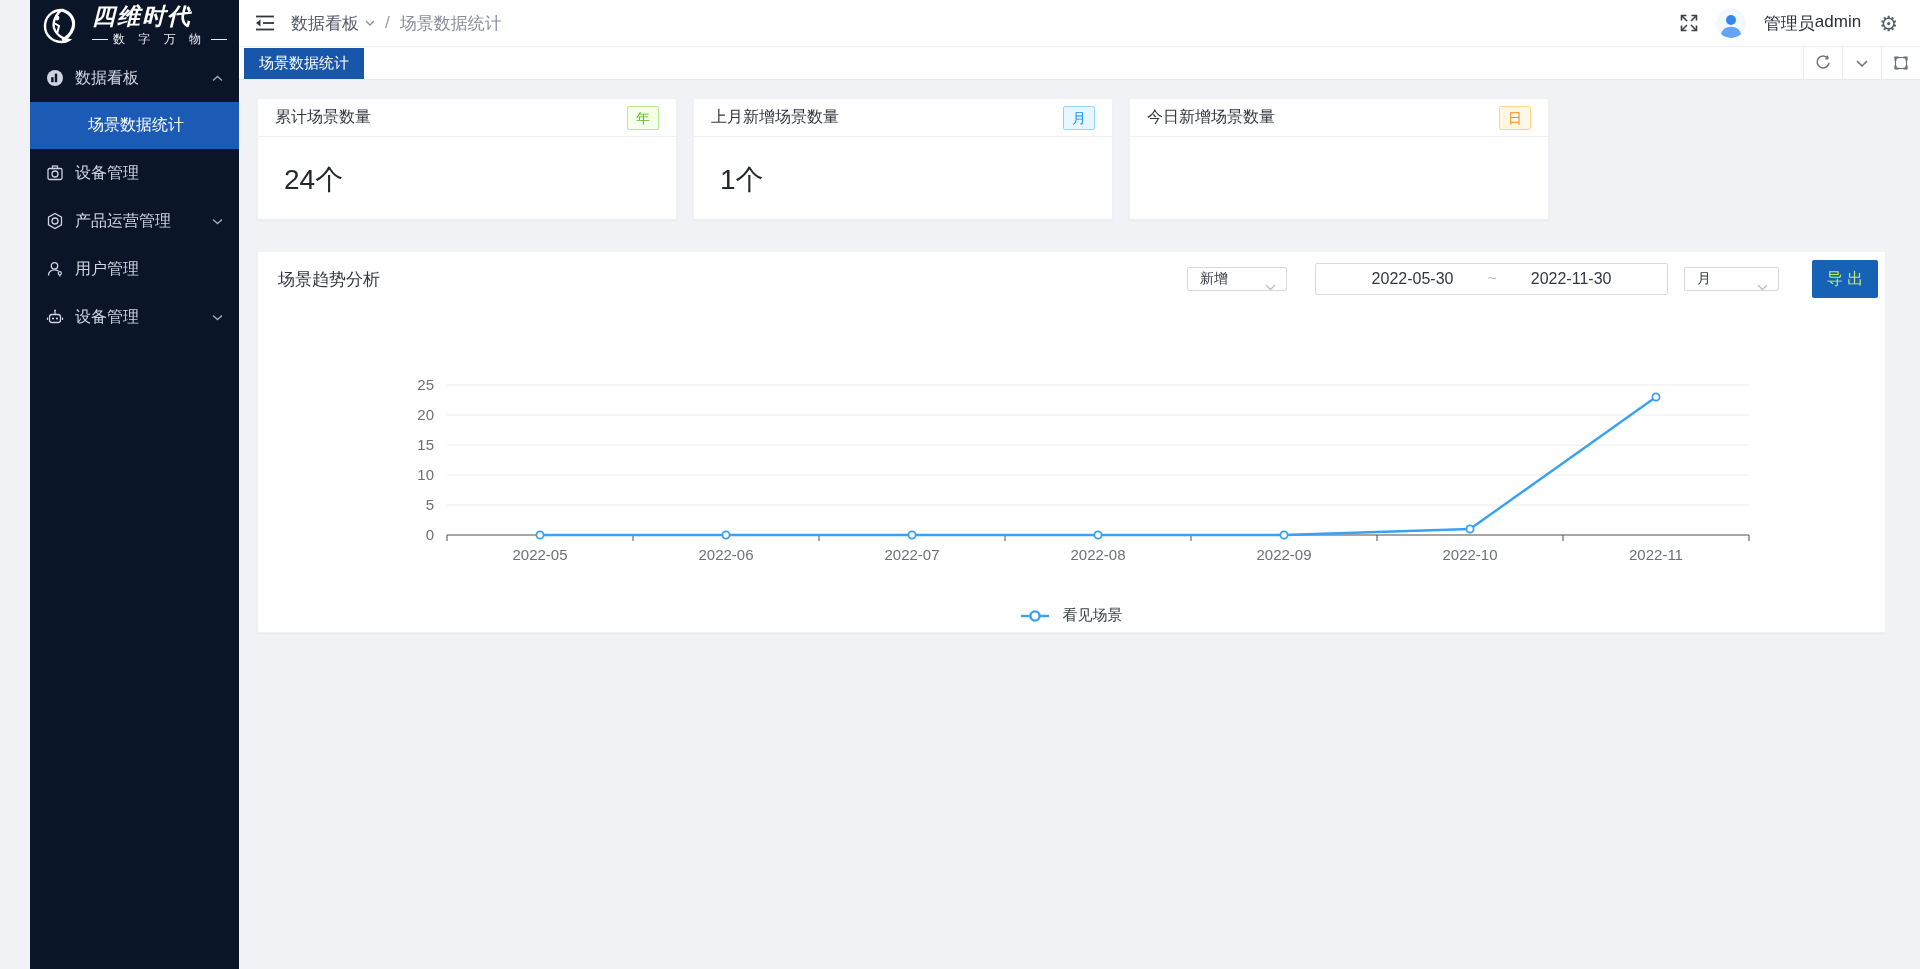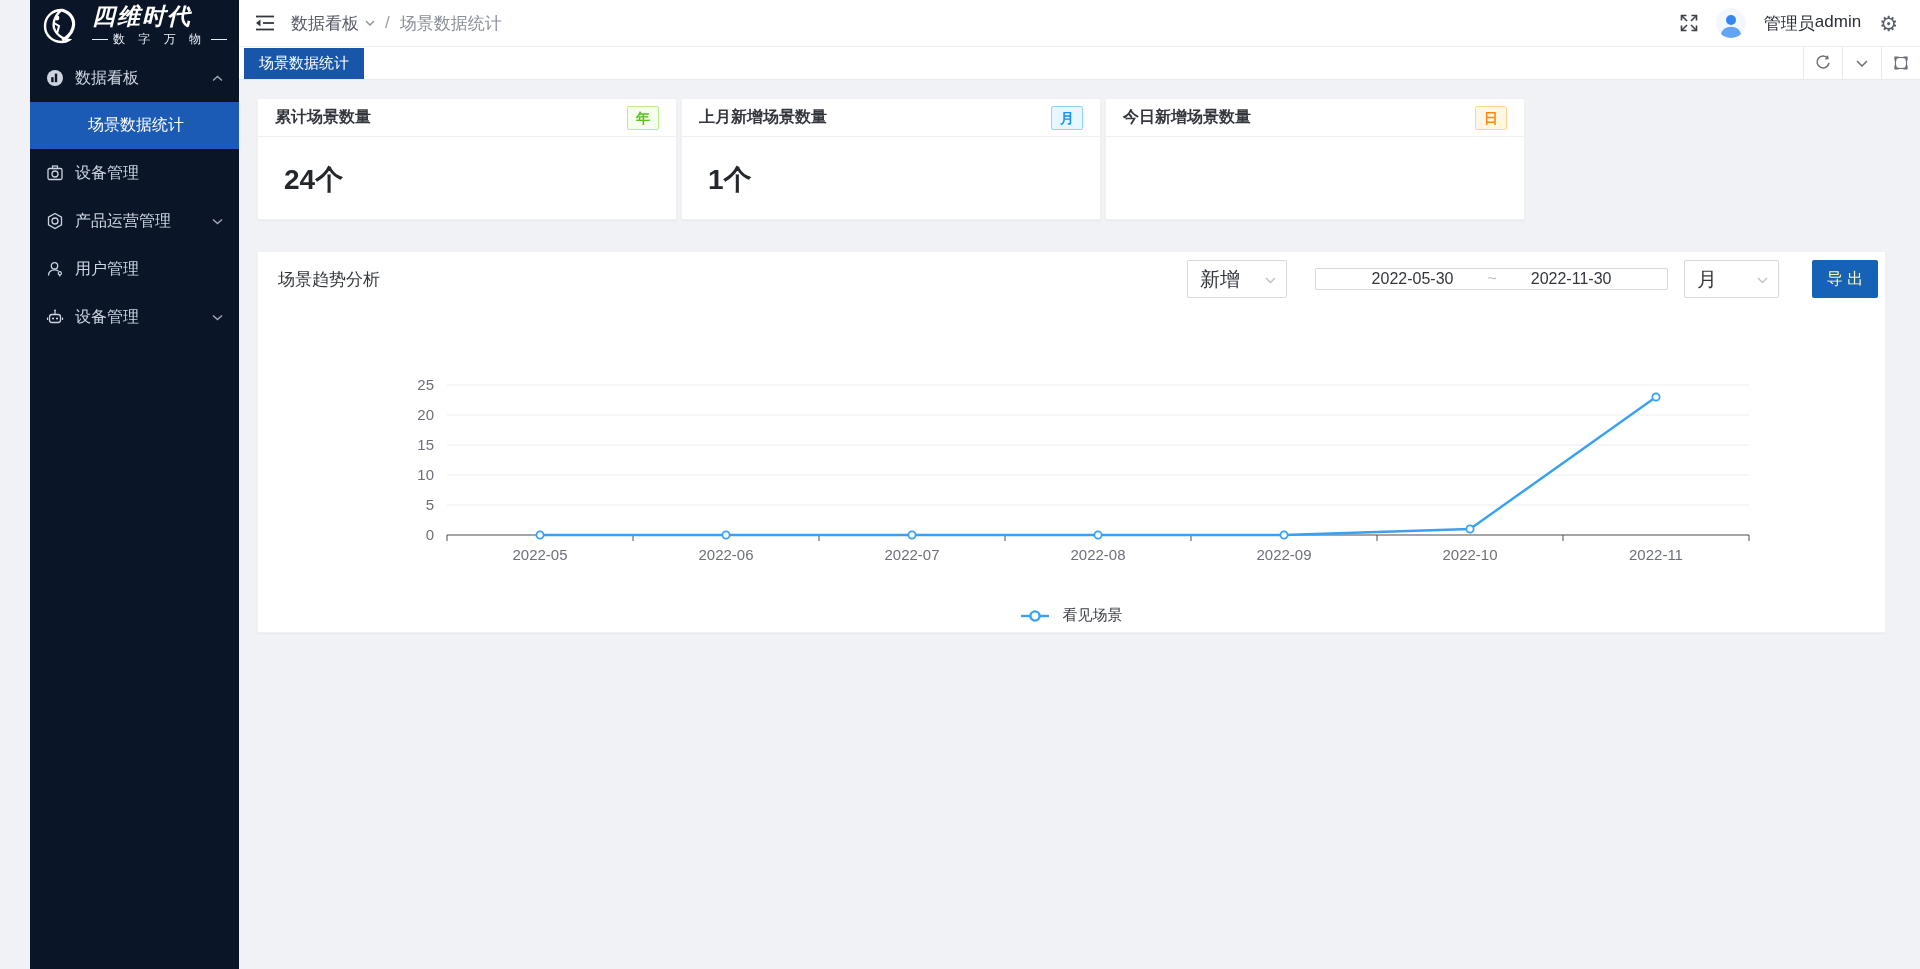--- a/index.html
+++ b/index.html
@@ -58,21 +58,21 @@
   .tab-active {
     margin: 1px 0 0 5px; height: 31px; background: #1756a9; color: #fff;
     font-size: 15px; display: flex; align-items: center; padding: 0 15px; cursor: pointer;
   }
   .tabbar-right { margin-left: auto; display: flex; }
   .tabbar-cell { width: 39px; border-left: 1px solid #e7e9ec; display: flex; align-items: center; justify-content: center; cursor: pointer; color: #666; }
 
   
   .content { flex: 1; padding: 18px 34px 0 18px; overflow: hidden; }
 
-  .cards-row { display: flex; gap: 4px; margin-bottom: 31px; font-weight: bold; }
+  .cards-row { display: flex; gap: 16px; margin-bottom: 31px; }
   .stat-card {
     width: 420px; height: 122px; background: #fff; border-radius: 2px;
     box-shadow: 0 1px 2px rgba(0,0,0,0.04); border: 1px solid #f0f1f3;
   }
   .stat-card-header {
     height: 38px; display: flex; align-items: center; justify-content: space-between;
     padding: 0 17px; border-bottom: 1px solid #f0f0f0;
   }
   .stat-card-title { font-size: 16px; color: #33373d; }
   .badge { font-size: 14px; line-height: 20px; padding: 1px 8px; border-radius: 2px; border: 1px solid; }
@@ -82,35 +82,35 @@
   .stat-card-value { font-size: 28px; color: #24272c; padding: 24px 0 0 26px; }
 
   .trend-panel {
     background: #fff; border-radius: 2px; height: 382px;
     box-shadow: 0 1px 2px rgba(0,0,0,0.04); border: 1px solid #f0f1f3;
   }
   .trend-header { display: flex; align-items: center; padding: 6px 7px 0 20px; height: 48px; }
   .trend-title { font-size: 17px; color: #33373d; }
   .trend-controls { margin-left: auto; display: flex; align-items: center; }
   .select-box {
-    height: 38px; border: 1px solid #d9d9d9; border-radius: 2px; background: #fff;
-    display: flex; align-items: center; padding: 0 28px 0 12px; font-size: 20px; color: #33373d;
+    height: 24px; border: 1px solid #d9d9d9; border-radius: 2px; background: #fff;
+    display: flex; align-items: center; padding: 0 28px 0 12px; font-size: 14px; color: #33373d;
     position: relative; cursor: pointer;
   }
   .select-box .sel-chev { position: absolute; right: 10px; top: 16px; }
   .select-type { width: 100px; }
   .select-gran { width: 95px; margin-left: 16px; }
   .date-range {
-    width: 353px; height: 22px; border: 1px solid #d9d9d9; border-radius: 2px; background: #fff;
+    width: 353px; height: 32px; border: 1px solid #d9d9d9; border-radius: 2px; background: #fff;
     display: flex; align-items: center; justify-content: center; gap: 34px;
     font-size: 16px; color: #33373d; margin-left: 28px; cursor: text;
   }
   .date-sep { color: #b9bdc4; }
   .export-btn {
-    width: 66px; height: 38px; margin-left: 33px; background: #1562b7; color: #fef9c3;
+    width: 66px; height: 38px; margin-left: 33px; background: #1562b7; color: #bef264;
     border: none; border-radius: 2px; font-size: 16px; cursor: pointer;
     font-family: "Liberation Sans", sans-serif;
   }
   .chart-wrap { width: 1657px; height: 312px; margin-top: 2px; }
   .legend-row { display: flex; justify-content: center; align-items: center; gap: 14px; margin-top: -8px; cursor: pointer; }
   .legend-label { font-size: 15px; color: #3b3f45; }
 
   svg { display: block; }
   text { font-family: "Liberation Sans", "DejaVu Sans", sans-serif; }
 </style>

